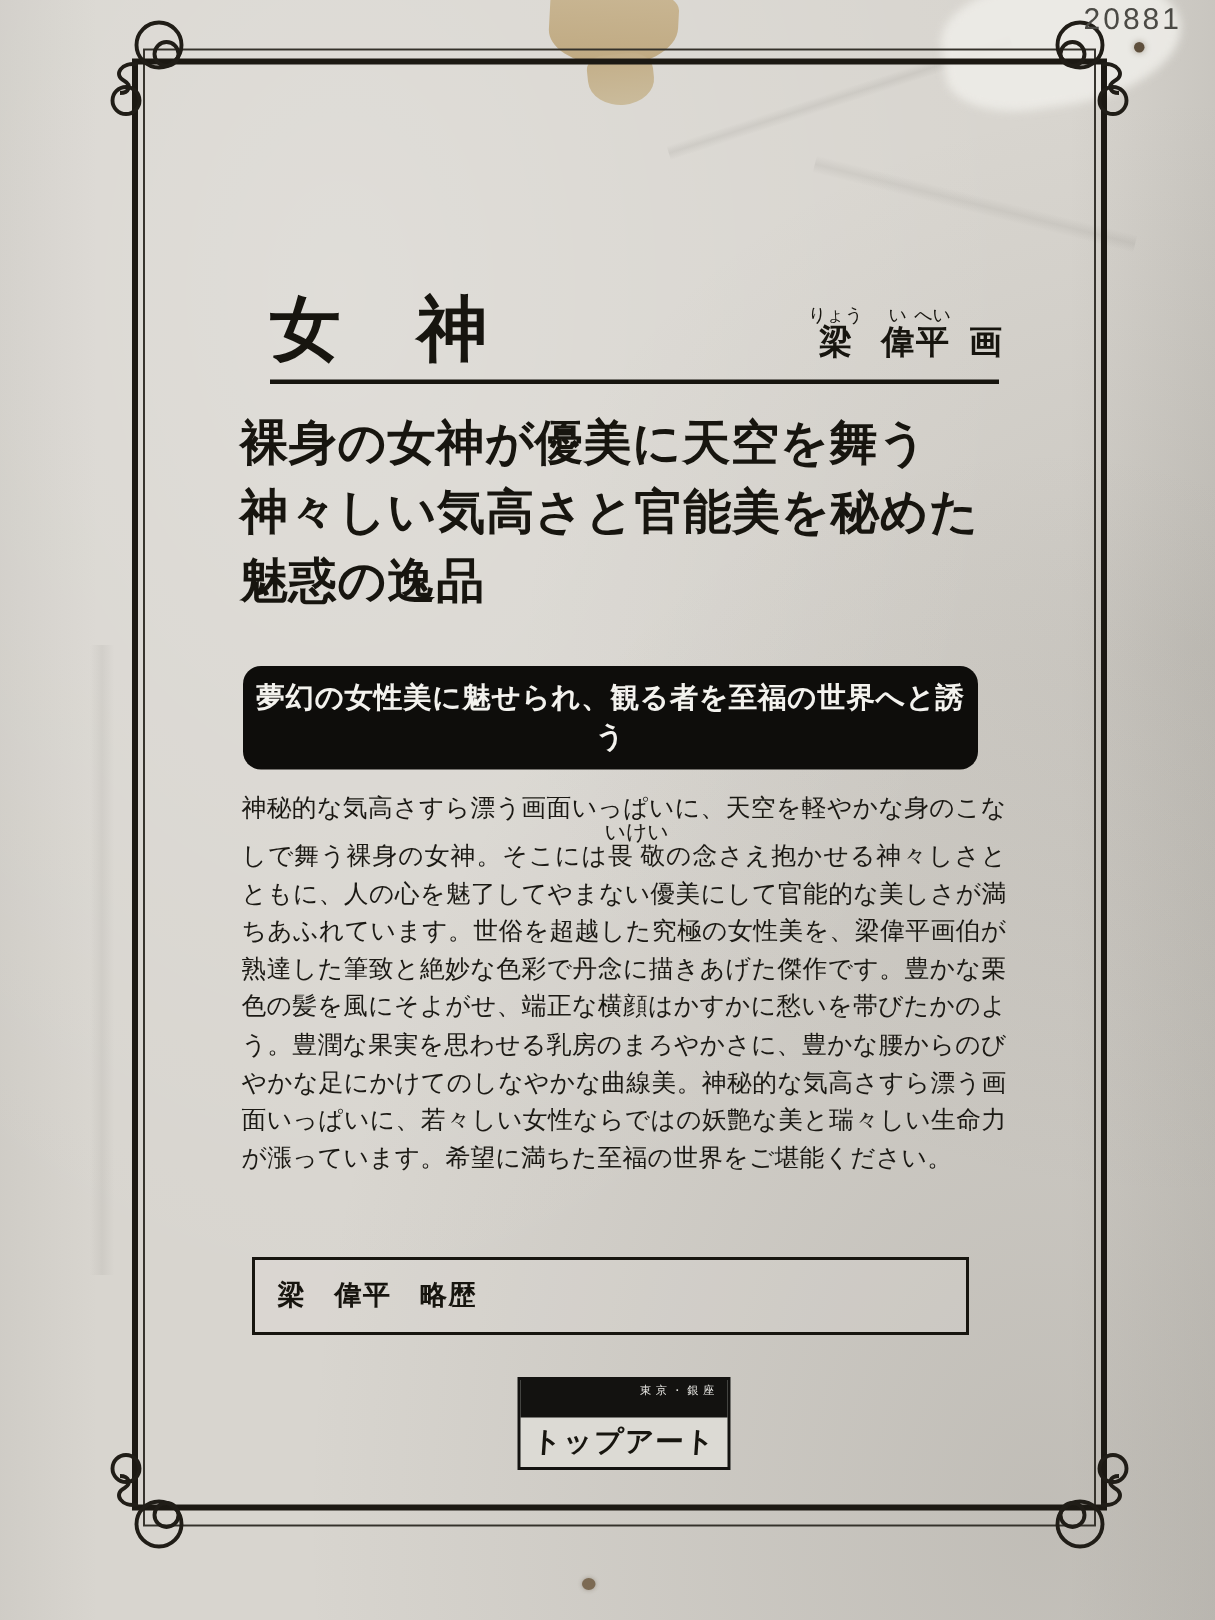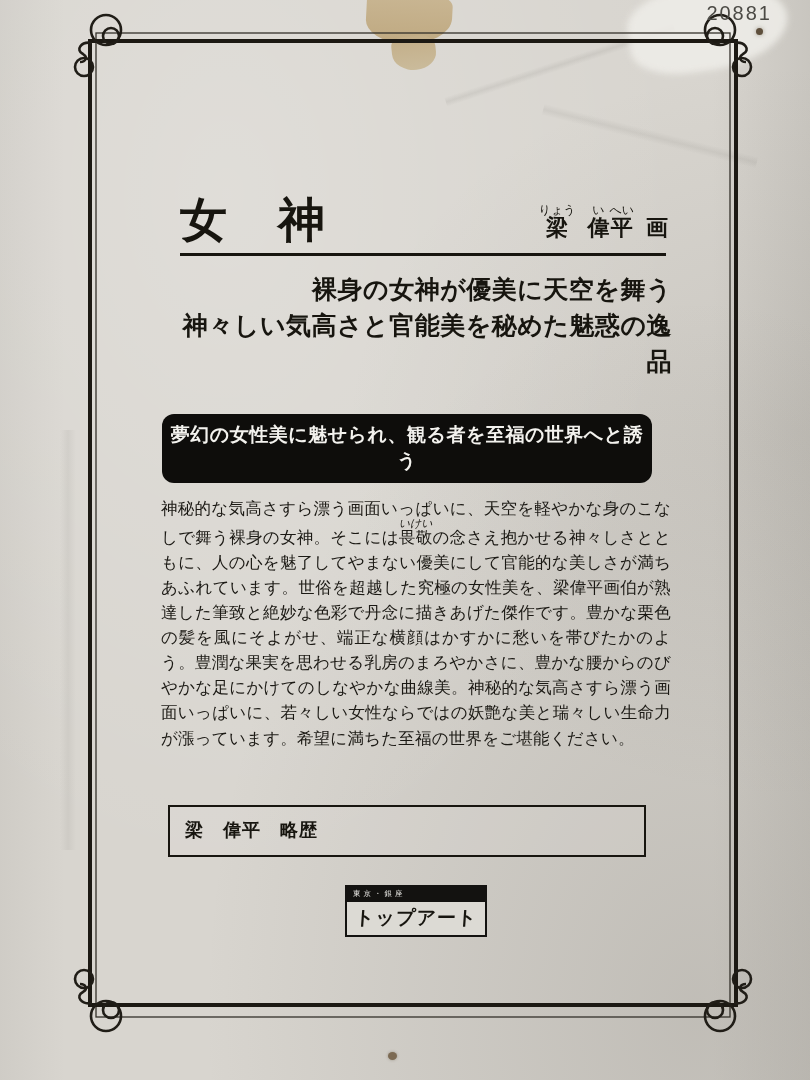--- a/index.html
+++ b/index.html
@@ -34,58 +34,58 @@
   .tape-tail{position:absolute;left:392px;top:36px;width:44px;height:34px;
       background:linear-gradient(180deg,#c3ae88,#cabb9b);
       border-radius:30% 40% 55% 60%;transform:rotate(-6deg);}
   .speck1{position:absolute;left:756px;top:28px;width:7px;height:7px;border-radius:50%;
       background:#5e4f3c;box-shadow:0 0 4px rgba(94,79,60,.5);}
   .speck2{position:absolute;left:388px;top:1052px;width:9px;height:8px;border-radius:50%;
       background:#7c6a53;box-shadow:0 0 3px rgba(94,79,60,.45);}
   .frame-svg{position:absolute;left:0;top:0;}
 
   .serial{
-    position:absolute;right:38px;top:2px;
+    position:absolute;right:22px;top:2px;
     font-family:"Liberation Sans","DejaVu Sans",sans-serif;
     font-size:20px;letter-spacing:2px;color:#4b4a45;text-align:center;
   }
 
   .content{position:absolute;left:160px;top:11px;width:512px;}
 
   .title-row{margin-top:186px;display:flex;justify-content:space-between;align-items:flex-end;
              padding-left:20px;padding-right:4px;}
   h1.title{margin:0;font-size:47px;line-height:1.02;font-weight:700;letter-spacing:2px;}
   .artist{font-size:22px;font-weight:700;white-space:nowrap;padding-bottom:2px;}
   .artist ruby rt{font-size:12px;font-weight:400;letter-spacing:0;}
   .artist .gap{display:inline-block;width:12px;}
   .title-rule{height:3px;background:#17150f;margin:8px 6px 0 20px;}
 
-  .subtitle{margin:16px 0 0 0;text-align:right;font-weight:700;font-size:25px;
+  .subtitle{margin:16px 0 0 0;text-align:left;font-weight:700;font-size:32px;
             line-height:1.44;letter-spacing:0.5px;}
 
   .banner{margin-top:34px;margin-left:2px;width:490px;box-sizing:border-box;
           background:#0e0d0b;color:#f3f2ee;font-weight:700;font-size:19px;
           text-align:center;padding:8px 0 9px;border-radius:12px;letter-spacing:0.5px;}
 
   .body-text{margin:13px 0 0 1px;width:510px;font-size:16.5px;line-height:1.52;
              text-align:justify;letter-spacing:0.2px;color:#1b1914;}
-  .body-text ruby rt{font-size:11px;letter-spacing:0;font-style:italic;}
+  .body-text ruby rt{font-size:14px;letter-spacing:0;}
 
   .bio-box{margin-top:54px;margin-left:8px;width:478px;box-sizing:border-box;
            border:2.5px solid #17150f;padding:11px 15px 13px;background:rgba(222,220,214,0.25);}
   .bio-heading{margin:0;font-size:18px;font-weight:700;letter-spacing:1px;}
   .bio-text{margin:9px 0 0 0;
             font-family:"Liberation Sans","DejaVu Sans",sans-serif;
             font-size:13.5px;line-height:1.58;text-align:justify;color:#26241f;}
 
   .publisher{margin-top:28px;text-align:center;}
   .logo-box{display:inline-block;border:2.5px solid #131210;background:#dcdad4;min-width:128px;}
   .logo-bar{background:#131210;color:#e9e8e4;font-size:7.5px;letter-spacing:3px;
             font-family:"Liberation Sans","DejaVu Sans",sans-serif;
-            padding:2px 6px 3px;text-align:left;}
+            padding:2px 6px 13px;text-align:right;}
   .logo-name{font-size:19px;font-weight:700;letter-spacing:1px;padding:3px 8px 4px;
              transform:skewX(-4deg);font-family:"Liberation Sans","DejaVu Sans",sans-serif;}
   .logo-url{margin-top:4px;font-family:"Liberation Sans","DejaVu Sans",sans-serif;
             font-size:14.5px;font-weight:700;letter-spacing:1.5px;color:#1b1914;}
 </style>
 </head>
 <body>
 
 <div class="page">
 

